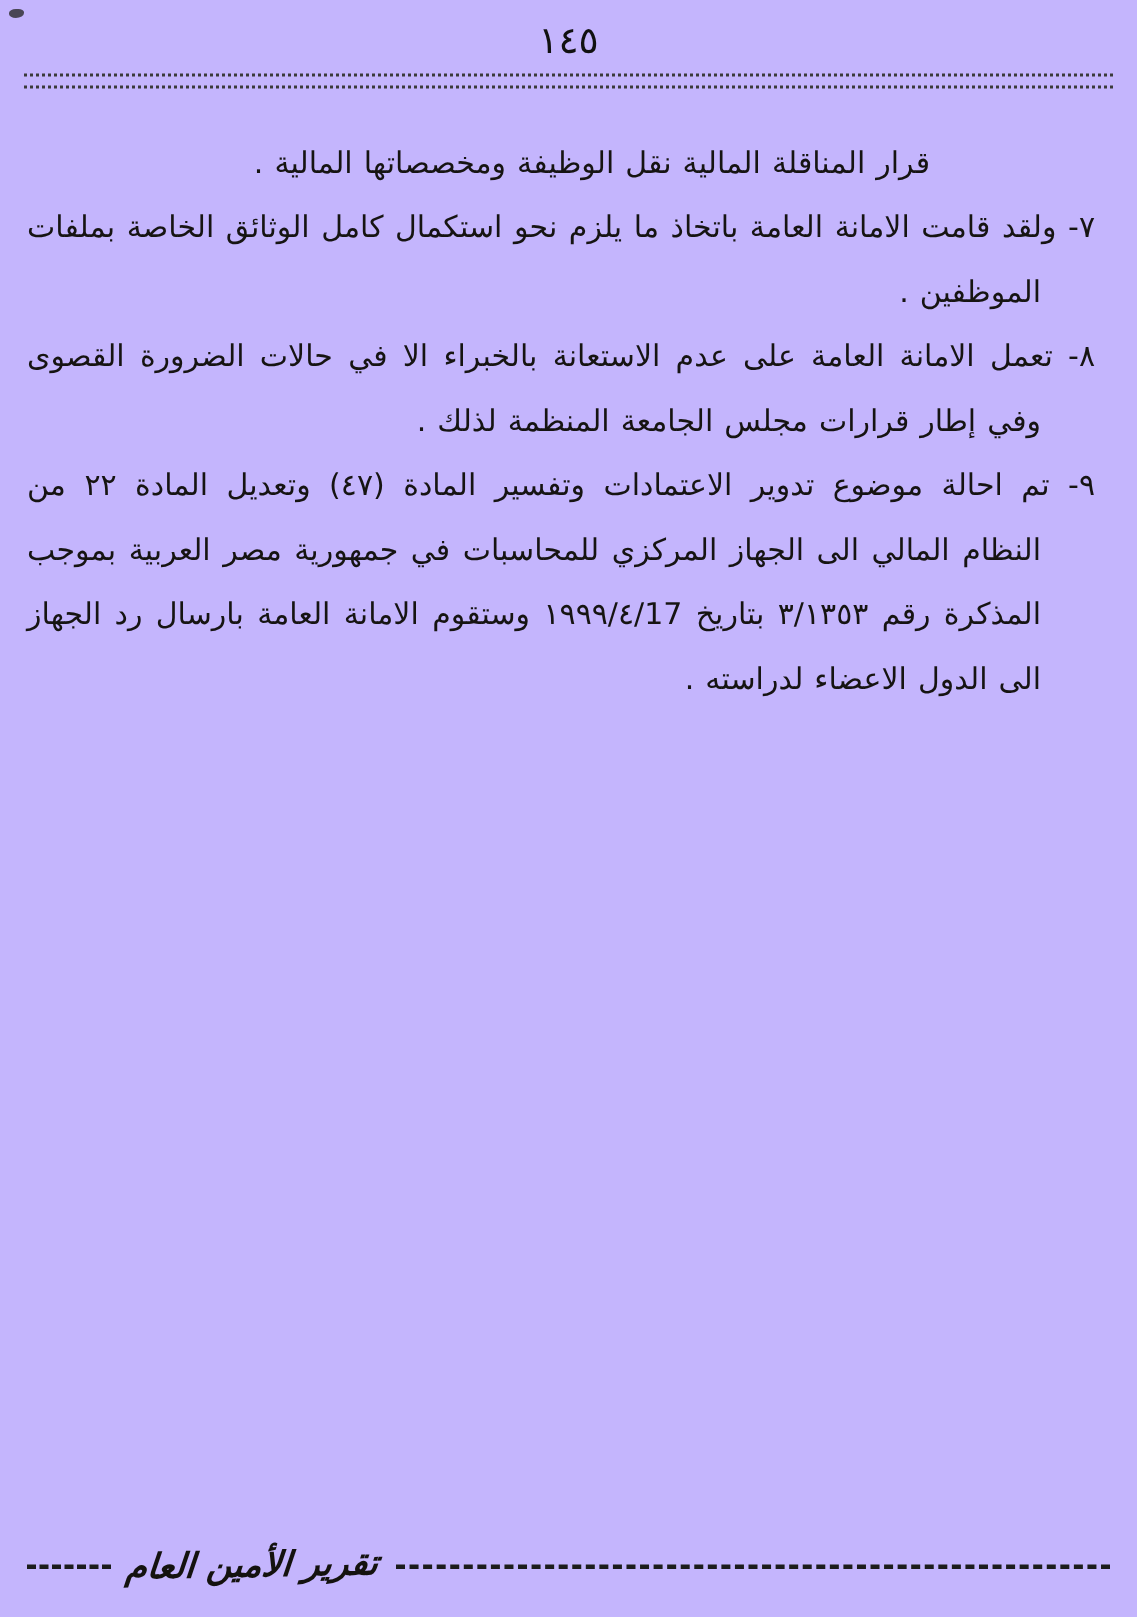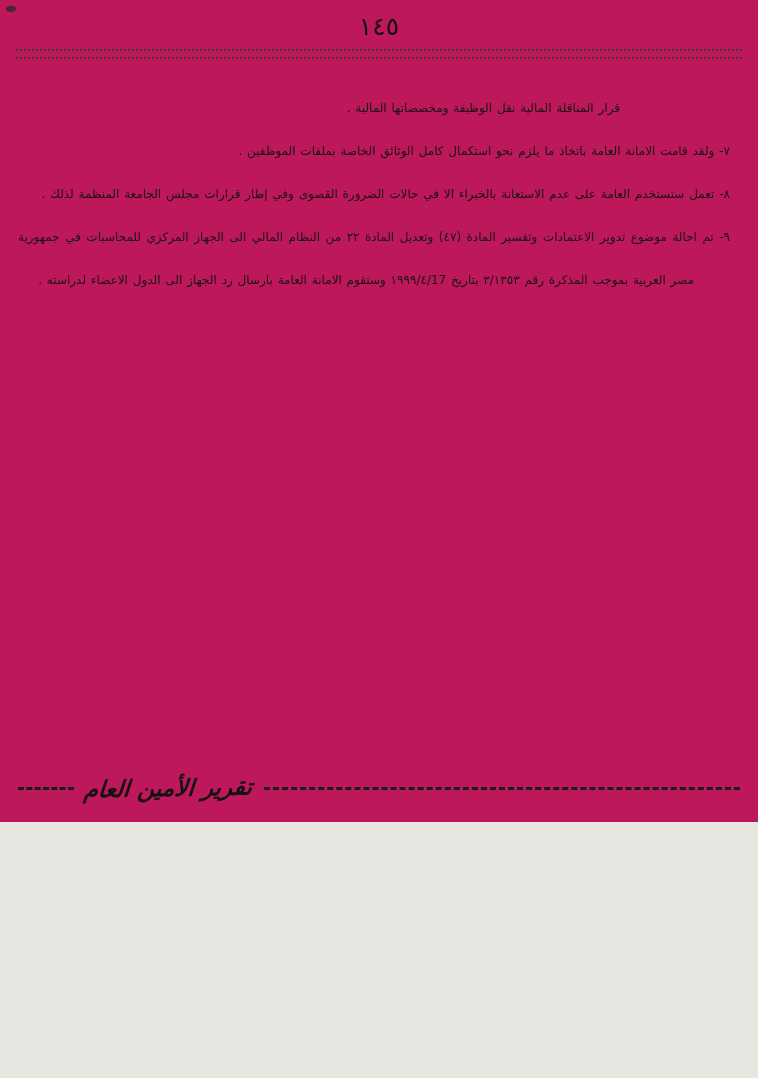--- a/index.html
+++ b/index.html
@@ -3,42 +3,42 @@
 <meta charset="utf-8">
 <style>
   html, body { margin: 0; padding: 0; }
   body {
     width: 758px; height: 1078px;
     background: #e8e6e1;
     font-family: "DejaVu Sans", sans-serif;
   }
   .page {
     position: relative;
-    width: 758px; height: 822px;
-    background: #be185d;
+    width: 758px; height: 1078px;
+    background: #c4b5fd;
     color: #161412;
     overflow: hidden;
     box-sizing: border-box;
   }
   .page-number {
     text-align: center;
     padding-top: 12px;
     font-size: 25px;
     letter-spacing: 2px;
     color: #111;
   }
   .rule-double { margin: 8px 16px 0 16px; }
   .rule-double .rule {
     border-top: 2px dotted #3a3a3a;
     height: 6px;
   }
   .doc-body {
     direction: rtl;
     text-align: justify;
-    font-size: 12px;
+    font-size: 20px;
     line-height: 43px;
     margin: 22px 28px 0 18px;
     word-spacing: 1px;
   }
   .doc-body p { margin: 0; }
   .intro { text-indent: 110px; }
   .item {
     padding-right: 36px;
     text-indent: -36px;
   }
@@ -94,21 +94,21 @@
   </div>
 
   <div class="doc-body">
 
     <p class="intro">قرار المناقلة المالية نقل الوظيفة ومخصصاتها المالية .</p>
 
 
 
     <p class="item"><span class="num">٧-</span> <span>ولقد قامت  الامانة العامة باتخاذ ما يلزم نحو استكمال كامل الوثائق الخاصة بملفات الموظفين .</span></p>
 
-    <p class="item"><span class="num">٨-</span> <span>تعمل ستستخدم العامة على عدم الاستعانة بالخبراء الا في حالات الضرورة القصوى وفي إطار قرارات مجلس الجامعة المنظمة لذلك .</span></p>
+    <p class="item"><span class="num">٨-</span> <span>تعمل الامانة العامة على عدم الاستعانة بالخبراء الا في حالات الضرورة القصوى وفي إطار قرارات مجلس الجامعة المنظمة لذلك .</span></p>
 
 
     <p class="item"><span class="num">٩-</span> <span>تم احالة موضوع تدوير الاعتمادات وتفسير المادة (٤٧) وتعديل المادة ٢٢ من النظام المالي الى الجهاز المركزي للمحاسبات في جمهورية مصر العربية بموجب المذكرة رقم ٣/١٣٥٣ بتاريخ ١٩٩٩/٤/17 وستقوم الامانة العامة بارسال رد الجهاز الى الدول الاعضاء لدراسته .</span></p>
 
 
   </div>
 
   <div class="page-footer">
     <span class="footer-dash short"></span>
     <span class="footer-signature">تقرير الأمين العام</span>

